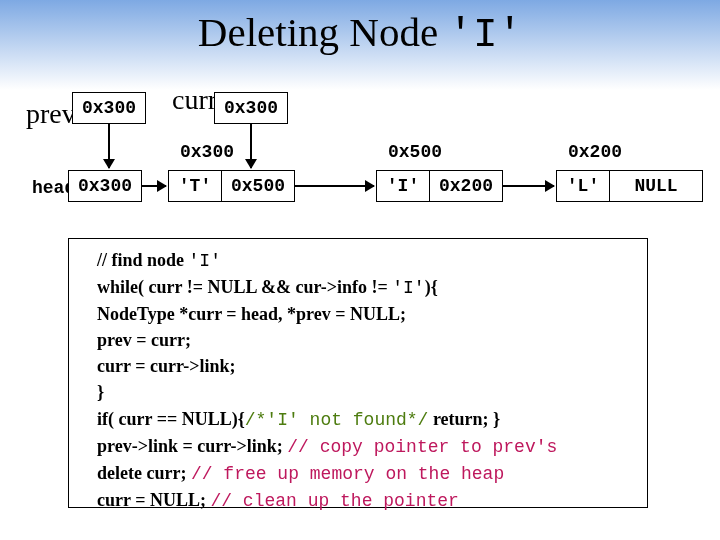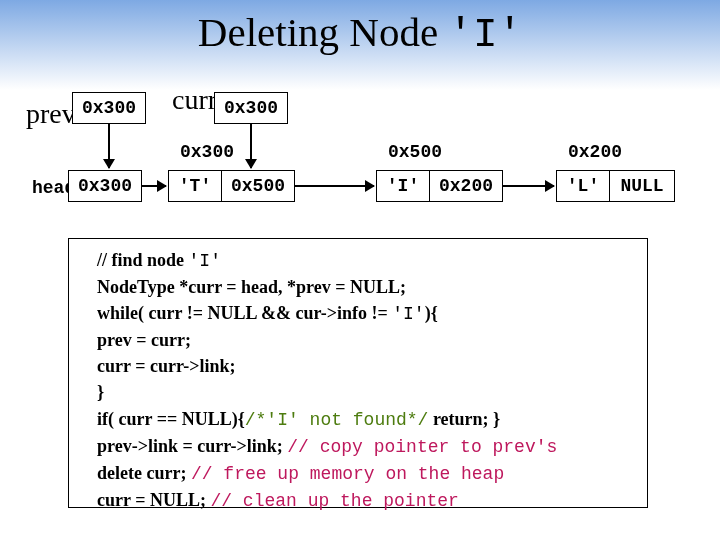--- a/index.html
+++ b/index.html
@@ -117,33 +117,33 @@
   <div class="label" style="left:32px; top:178px; font-family:'Courier New',monospace; font-weight:bold; font-size:18px;">head</div>
   <div class="cell" style="left:68px; top:170px; width:74px; height:32px;">0x300</div>
 
   <div class="cell" style="left:168px; top:170px; width:54px; height:32px;">'T'</div>
   <div class="cell" style="left:221px; top:170px; width:74px; height:32px;">0x500</div>
 
   <div class="cell" style="left:376px; top:170px; width:54px; height:32px;">'I'</div>
   <div class="cell" style="left:429px; top:170px; width:74px; height:32px;">0x200</div>
 
   <div class="cell" style="left:556px; top:170px; width:54px; height:32px;">'L'</div>
-  <div class="cell" style="left:609px; top:170px; width:66px; height:32px;">NULL</div>
+  <div class="cell" style="left:609px; top:170px; width:94px; height:32px;">NULL</div>
 
   <div class="arrow" style="left:142px; top:185px; width:24px;"></div>
   <div class="arrow" style="left:295px; top:185px; width:79px;"></div>
   <div class="arrow" style="left:503px; top:185px; width:51px;"></div>
 
   <div class="varrow" style="left:108px; top:124px; height:44px;"></div>
   <div class="varrow" style="left:250px; top:124px; height:44px;"></div>
 
   <div class="codebox">
     <div><b><span>// find node </span></b><span class="mono">'I'</span></div>
+    <div><b><span>while( curr != NULL  &amp;&amp;  cur-&gt;info != </span></b><span class="mono">'I'</span><b>){</b></div>
     <div><b>NodeType *curr = head,  *prev = NULL;</b></div>
-    <div><b><span>while( curr != NULL  &amp;&amp;  cur-&gt;info != </span></b><span class="mono">'I'</span><b>){</b></div>
     <div><b>  prev = curr;</b></div>
     <div><b>  curr = curr-&gt;link;</b></div>
     <div><b>}</b></div>
     <div><b>if( curr == NULL){</b><span class="cmt-red">/*'I' not found*/</span><b> return; }</b></div>
     <div><b>prev-&gt;link = curr-&gt;link; </b><span class="cmt-green">// copy pointer to prev's</span></div>
     <div><b>delete curr; </b><span class="cmt-green">// free up memory on the heap</span></div>
     <div><b>curr = NULL; </b><span class="cmt-green">// clean up the pointer</span></div>
   </div>
 
 </div>

